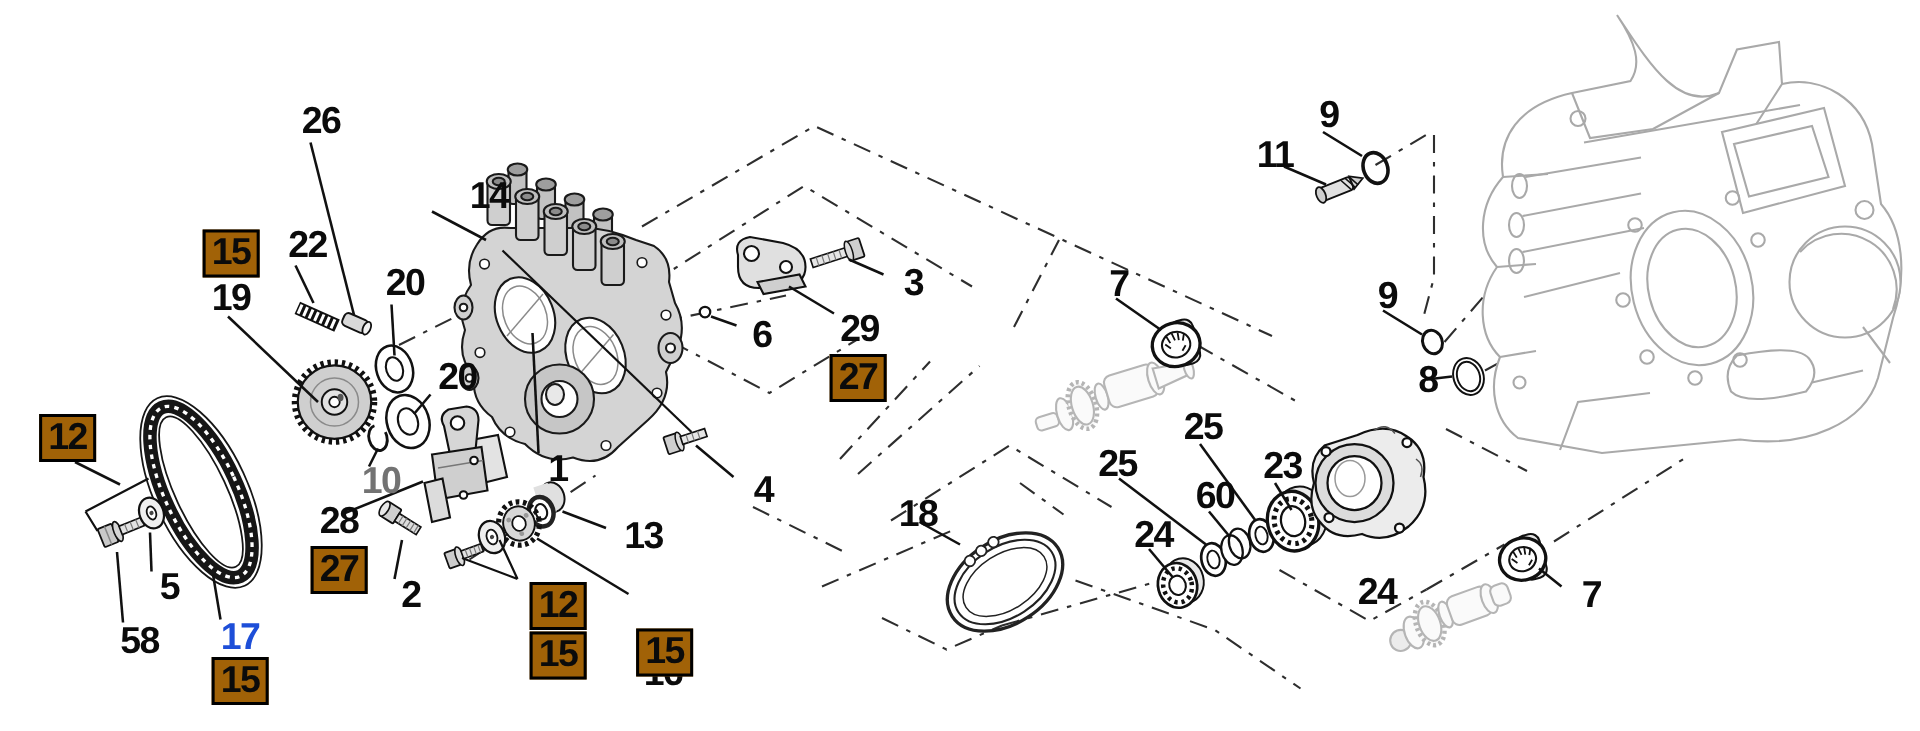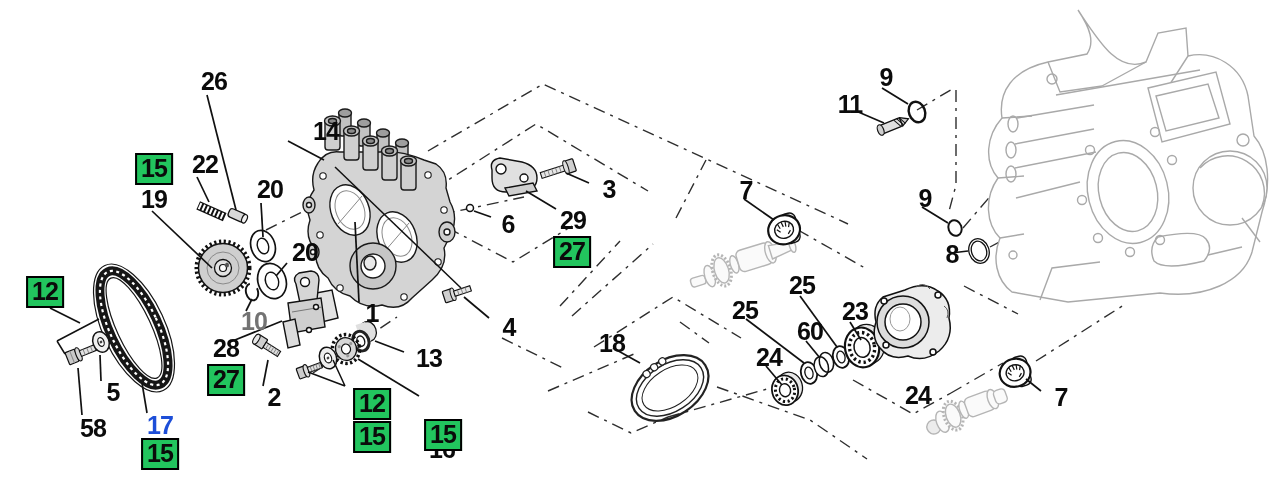--- a/index.html
+++ b/index.html
@@ -3,21 +3,21 @@
 <meta charset="utf-8">
 <style>
   html,body{margin:0;padding:0;background:#fff;}
   #stage{position:relative;width:1280px;height:487px;background:#fff;overflow:hidden;
          font-family:"Liberation Sans",sans-serif;}
   #art{position:absolute;left:0;top:0;}
   #labels{position:absolute;left:12px;top:0;width:1232px;height:487px;pointer-events:none;}
   .label{position:absolute;transform:translate(-50%,-50%);
          font:700 25px "Liberation Sans",sans-serif;color:#0b0b0b;
          letter-spacing:-1px;white-space:nowrap;line-height:1;}
-  .label.boxed{border:2.5px solid #000;background:#22c55e;padding:1px 4px 2px 4px;}
+  .label.boxed{border:2.5px solid #000;background:#a16207;padding:1px 4px 2px 4px;}
   .dash{fill:none;stroke:#2e2e2e;stroke-width:1.4;stroke-dasharray:12 6 3 6;}
   .solidline{fill:none;stroke:#111;stroke-width:1.5;}
   #leaders line{stroke:#111;stroke-width:1.7;}
   .ghost{stroke:#b5b5b5;}
 </style>
 </head>
 <body>
 
 <div id="stage">
 <svg id="art" width="1280" height="487" viewBox="0 0 1280 487">

